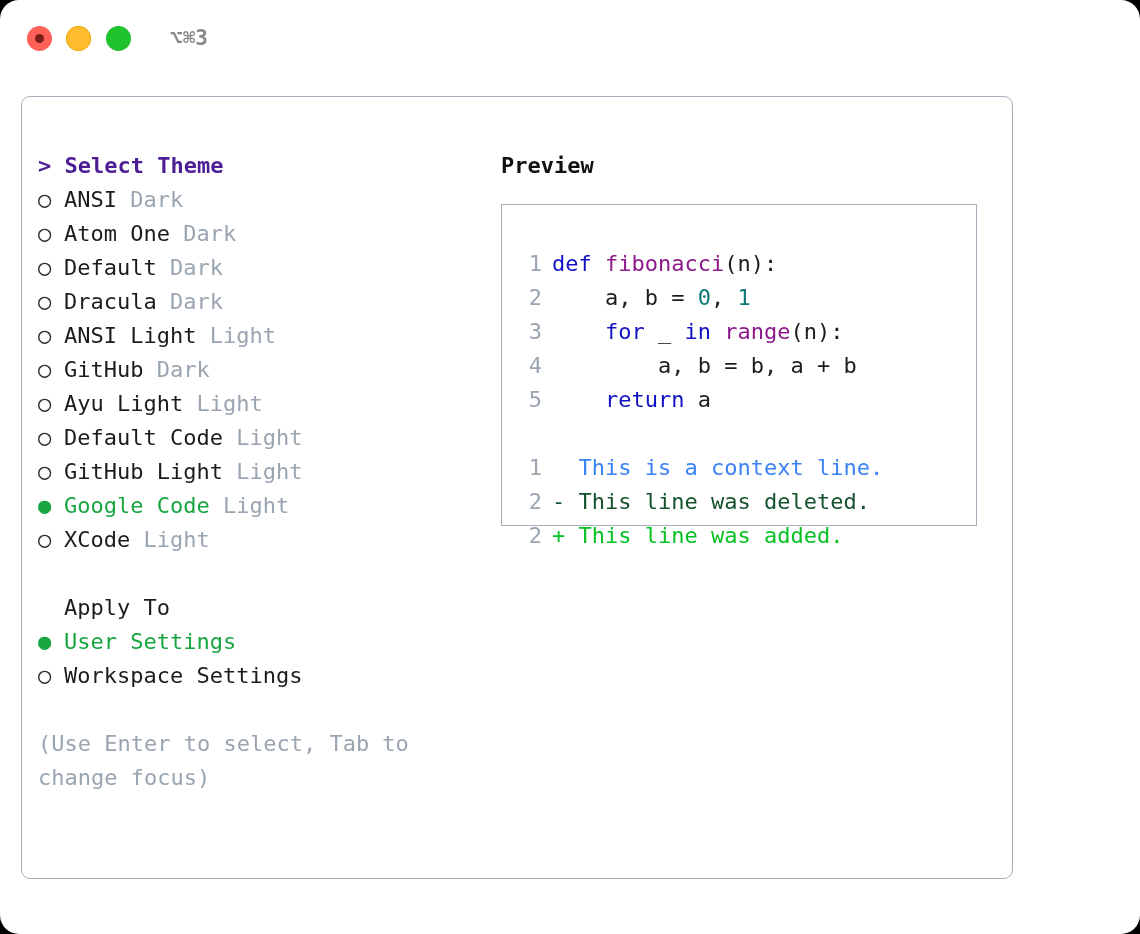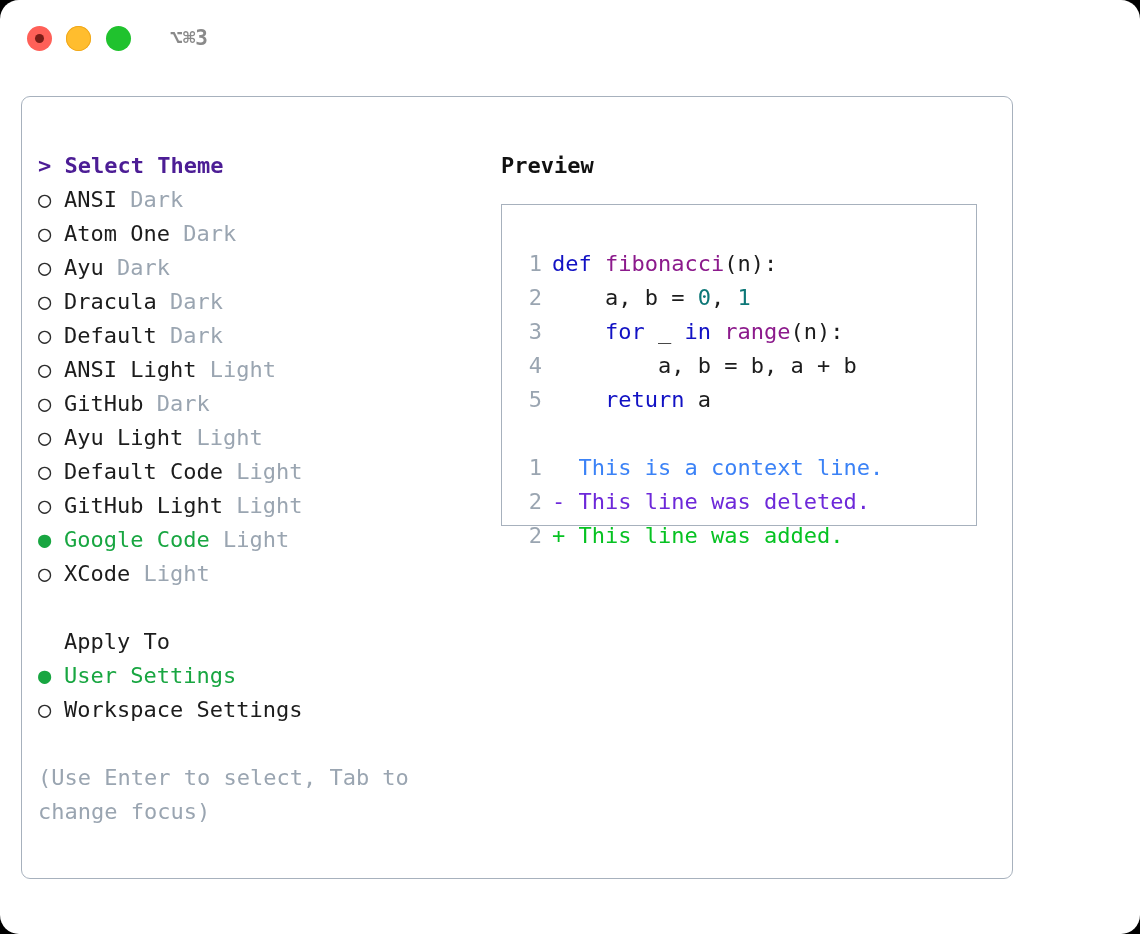--- a/index.html
+++ b/index.html
@@ -162,21 +162,21 @@
     width: 26px;
     text-align: right;
     color: #9aa5b1;
     margin-right: 10px;
   }
   .kw   { color: #1212c4; }
   .fn   { color: #8c1a8c; }
   .num  { color: #0d7777; }
   .plain{ color: #1c1c1c; }
   .diff-ctx { color: #3b82f6; }
-  .diff-del { color: #6d28d9; }
+  .diff-del { color: #14532d; }
   .diff-add { color: #06c222; }
   .gap { height: 34px; }
 </style>
 </head>
 <body>
 
 <div id="window">
 
   <div id="titlebar">
     <div class="light" id="light-close"></div>
@@ -185,23 +185,22 @@
     <div id="shortcut">⌥⌘3</div>
   </div>
 
   <div id="panel">
 
     <div id="left-col">
       <div class="header-row">&gt; Select Theme</div>
       <div id="theme-list">
           <div class="opt-row"><span class="bullet">○</span><span class="opt-name">ANSI</span><span> </span><span class="opt-tag">Dark</span></div>
           <div class="opt-row"><span class="bullet">○</span><span class="opt-name">Atom One</span><span> </span><span class="opt-tag">Dark</span></div>
-          <div class="opt-row"><span class="bullet">○</span><span class="opt-name">Ayu</span><span> </span><span class="opt-tag">Dark</span></div>
+          <div class="opt-row"><span class="bullet">○</span><span class="opt-name">Default</span><span> </span><span class="opt-tag">Dark</span></div>
           <div class="opt-row"><span class="bullet">○</span><span class="opt-name">Dracula</span><span> </span><span class="opt-tag">Dark</span></div>
-          <div class="opt-row"><span class="bullet">○</span><span class="opt-name">Default</span><span> </span><span class="opt-tag">Dark</span></div>
           <div class="opt-row"><span class="bullet">○</span><span class="opt-name">ANSI Light</span><span> </span><span class="opt-tag">Light</span></div>
           <div class="opt-row"><span class="bullet">○</span><span class="opt-name">GitHub</span><span> </span><span class="opt-tag">Dark</span></div>
           <div class="opt-row"><span class="bullet">○</span><span class="opt-name">Ayu Light</span><span> </span><span class="opt-tag">Light</span></div>
           <div class="opt-row"><span class="bullet">○</span><span class="opt-name">Default Code</span><span> </span><span class="opt-tag">Light</span></div>
           <div class="opt-row"><span class="bullet">○</span><span class="opt-name">GitHub Light</span><span> </span><span class="opt-tag">Light</span></div>
           <div class="opt-row selected"><span class="bullet sel">●</span><span class="opt-name">Google Code</span><span> </span><span class="opt-tag">Light</span></div>
           <div class="opt-row"><span class="bullet">○</span><span class="opt-name">XCode</span><span> </span><span class="opt-tag">Light</span></div>
         </div>
       <div class="spacer"></div>
       <div class="subheader">Apply To</div>

